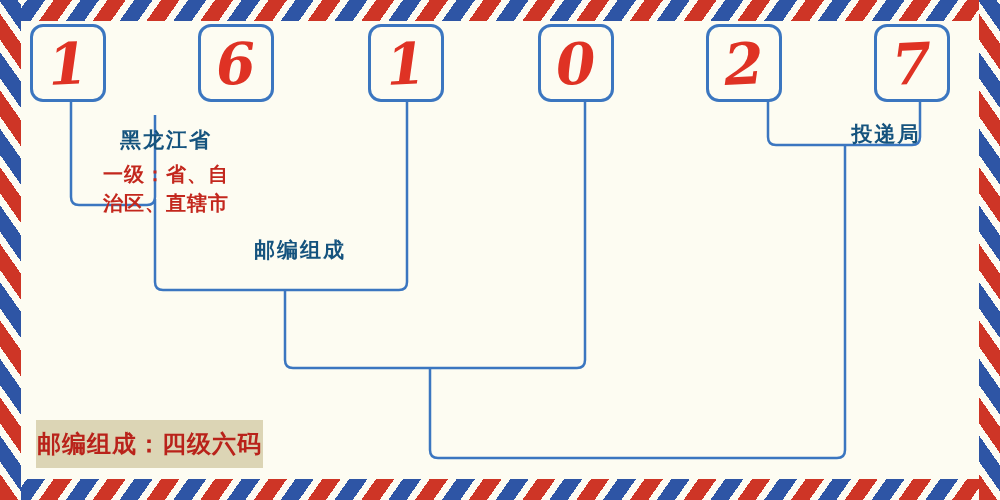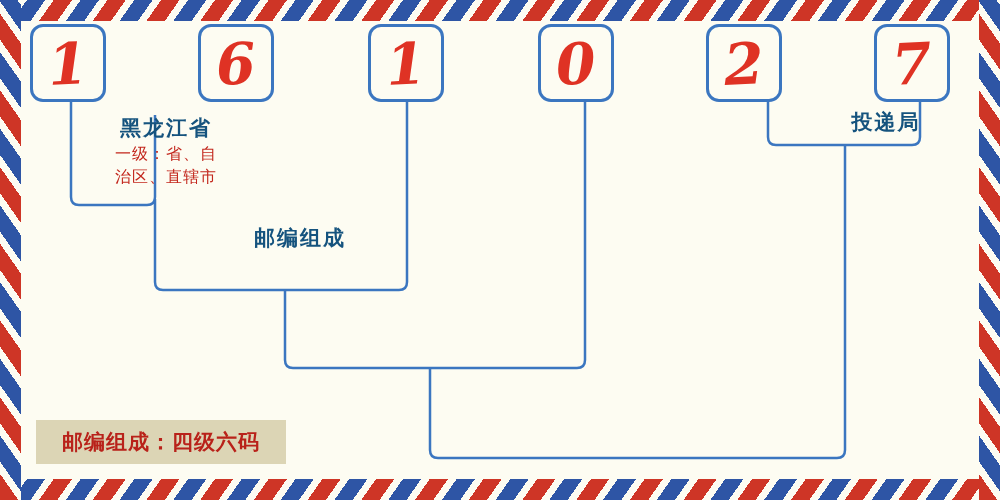--- a/index.html
+++ b/index.html
@@ -47,33 +47,34 @@
   .connectors path { fill:none; stroke: var(--line-blue,#3b76c0); stroke-width:2.5; }
 
   
   .label-block {
     position:absolute; transform:translateX(-50%);
     text-align:center; z-index:4; white-space:nowrap;
   }
   .label-title {
     font-size:21px; font-weight:bold; letter-spacing:2px;
     color: var(--title-blue,#15537e);
+    margin-top: 12px;
   }
   .label-desc {
-    font-size:16px; font-weight:normal; letter-spacing:1px;
+    margin-top:6px; font-size:20px; font-weight:bold; letter-spacing:1px;
     line-height:1.45; white-space:pre-line;
     color: var(--desc-red,#c3271d);
   }
 
   .badge {
     position:absolute; left:36px; top:420px; z-index:4;
     background: var(--badge-bg,#dcd5b5);
     color: var(--badge-text,#b9221a);
-    font-size:21px; font-weight:bold; letter-spacing:1px;
-    padding:8px 26px;
+    font-size:24px; font-weight:bold; letter-spacing:1px;
+    padding:8px 1px;
   }
 </style>
 </head>
 <body>
 
 <div class="stage">
 
   <div class="band band-top"></div>
   <div class="band band-bottom"></div>
   <div class="band band-left"></div>

